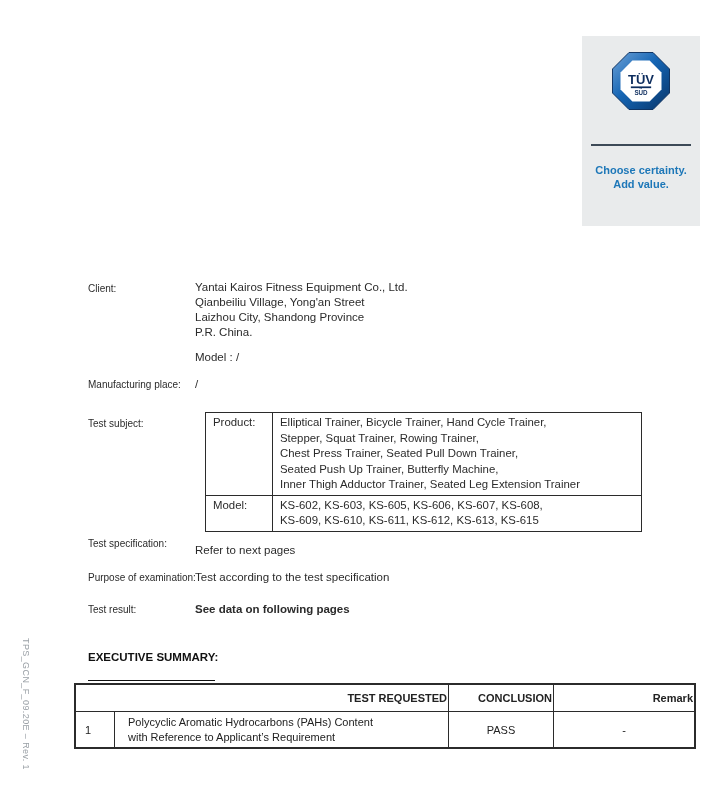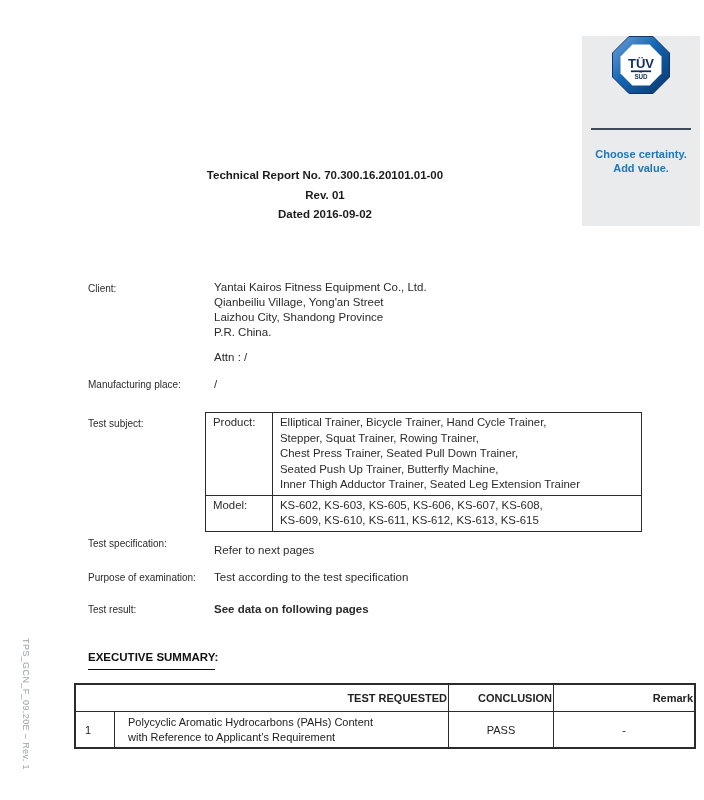--- a/index.html
+++ b/index.html
@@ -6,36 +6,36 @@
   .page {
     position:relative; width:704px; height:800px; background:#ffffff;
     font-family:"Liberation Sans", sans-serif; color:#2b2b2b; overflow:hidden;
   }
 
   
   .brand-panel {
     position:absolute; left:582px; top:36px; width:118px; height:190px;
     background:#e9ebec; display:flex; flex-direction:column; align-items:center;
   }
-  .logo-wrap { }
+  .logo-wrap { margin-top:16px; }
   .brand-rule { width:100px; height:2px; background:#3d4a57; margin-top:30px; }
   .tagline {
     margin-top:17px; text-align:center; font-weight:bold;
     font-size:11px; line-height:14px; color:#1d77b8;
   }
 
   
   .title-block {
     position:absolute; left:90px; top:166px; width:470px; text-align:center;
     font-weight:bold; font-size:11.5px; line-height:19.5px; color:#1c1c1c;
   }
 
   
   .flabel { position:absolute; left:88px; font-size:10px; color:#2b2b2b; }
-  .fvalue { position:absolute; left:214px; font-size:11.5px; color:#2b2b2b; line-height:15px; }
+  .fvalue { position:absolute; left:195px; font-size:11.5px; color:#2b2b2b; line-height:15px; }
 
   
   .subject-table {
     position:absolute; left:205px; top:412px; border-collapse:collapse;
     font-size:11.4px; color:#2b2b2b;
   }
   .subject-table td {
     border:1px solid #2b2b2b; vertical-align:top;
     padding:2px 5px 2px 7px; line-height:15.5px;
   }
@@ -43,21 +43,21 @@
   .subject-table td.c2 { width:356px; }
   .subject-table .cell-line { white-space:nowrap; }
 
   
 
   
   .exec-heading {
     position:absolute; left:88px; top:651px;
     font-size:11.5px; font-weight:bold; color:#111111;
   }
-  .exec-heading .u { border-bottom:1.5px solid #111; padding-bottom:6px; }
+  .exec-heading .u { border-bottom:1.5px solid #111; padding-bottom:17px; }
 
   .exec-table {
     position:absolute; left:74px; top:683px; border-collapse:collapse;
     color:#222222; font-size:11px; border:2px solid #2b2b2b;
   }
   .exec-table th, .exec-table td { border:1.5px solid #2b2b2b; }
   .exec-table th { font-weight:bold; height:24px; text-align:right; font-size:11px; }
   .exec-table td { height:31px; }
   .exec-table .col-no   { width:28px; }
   .exec-table .col-desc { width:312px; }
@@ -96,34 +96,29 @@
         <text x="30" y="44" text-anchor="middle" font-size="6.5" font-weight="bold" fill="#0d2d5e">SÜD</text>
       </svg>
     </div>
     <div class="brand-rule"></div>
     <div class="tagline">
       <div>Choose certainty.</div>
       <div>Add value.</div>
     </div>
   </div>
 
-  <div class="title-block">
-    <div>Technical Report No. 70.300.16.20101.01-00</div>
-    <div>Rev. 01</div>
-    <div>Dated 2016-09-02</div>
-  </div>
 
   <div class="flabel" style="top:283px;">Client:</div>
   <div class="fvalue" style="top:280px;">
     <div>Yantai Kairos Fitness Equipment Co., Ltd.</div>
     <div>Qianbeiliu Village, Yong'an Street</div>
     <div>Laizhou City, Shandong Province</div>
     <div>P.R. China.</div>
   </div>
-  <div class="fvalue" style="top:350px;">Attn : /</div>
+  <div class="fvalue" style="top:350px;">Model : /</div>
 
   <div class="flabel" style="top:379px;">Manufacturing place:</div>
   <div class="fvalue" style="top:377px;">/</div>
 
   <div class="flabel" style="top:418px;">Test subject:</div>
   <table class="subject-table">
     <tbody>
         <tr>
       <td class="c1">Product:</td>
       <td class="c2">

